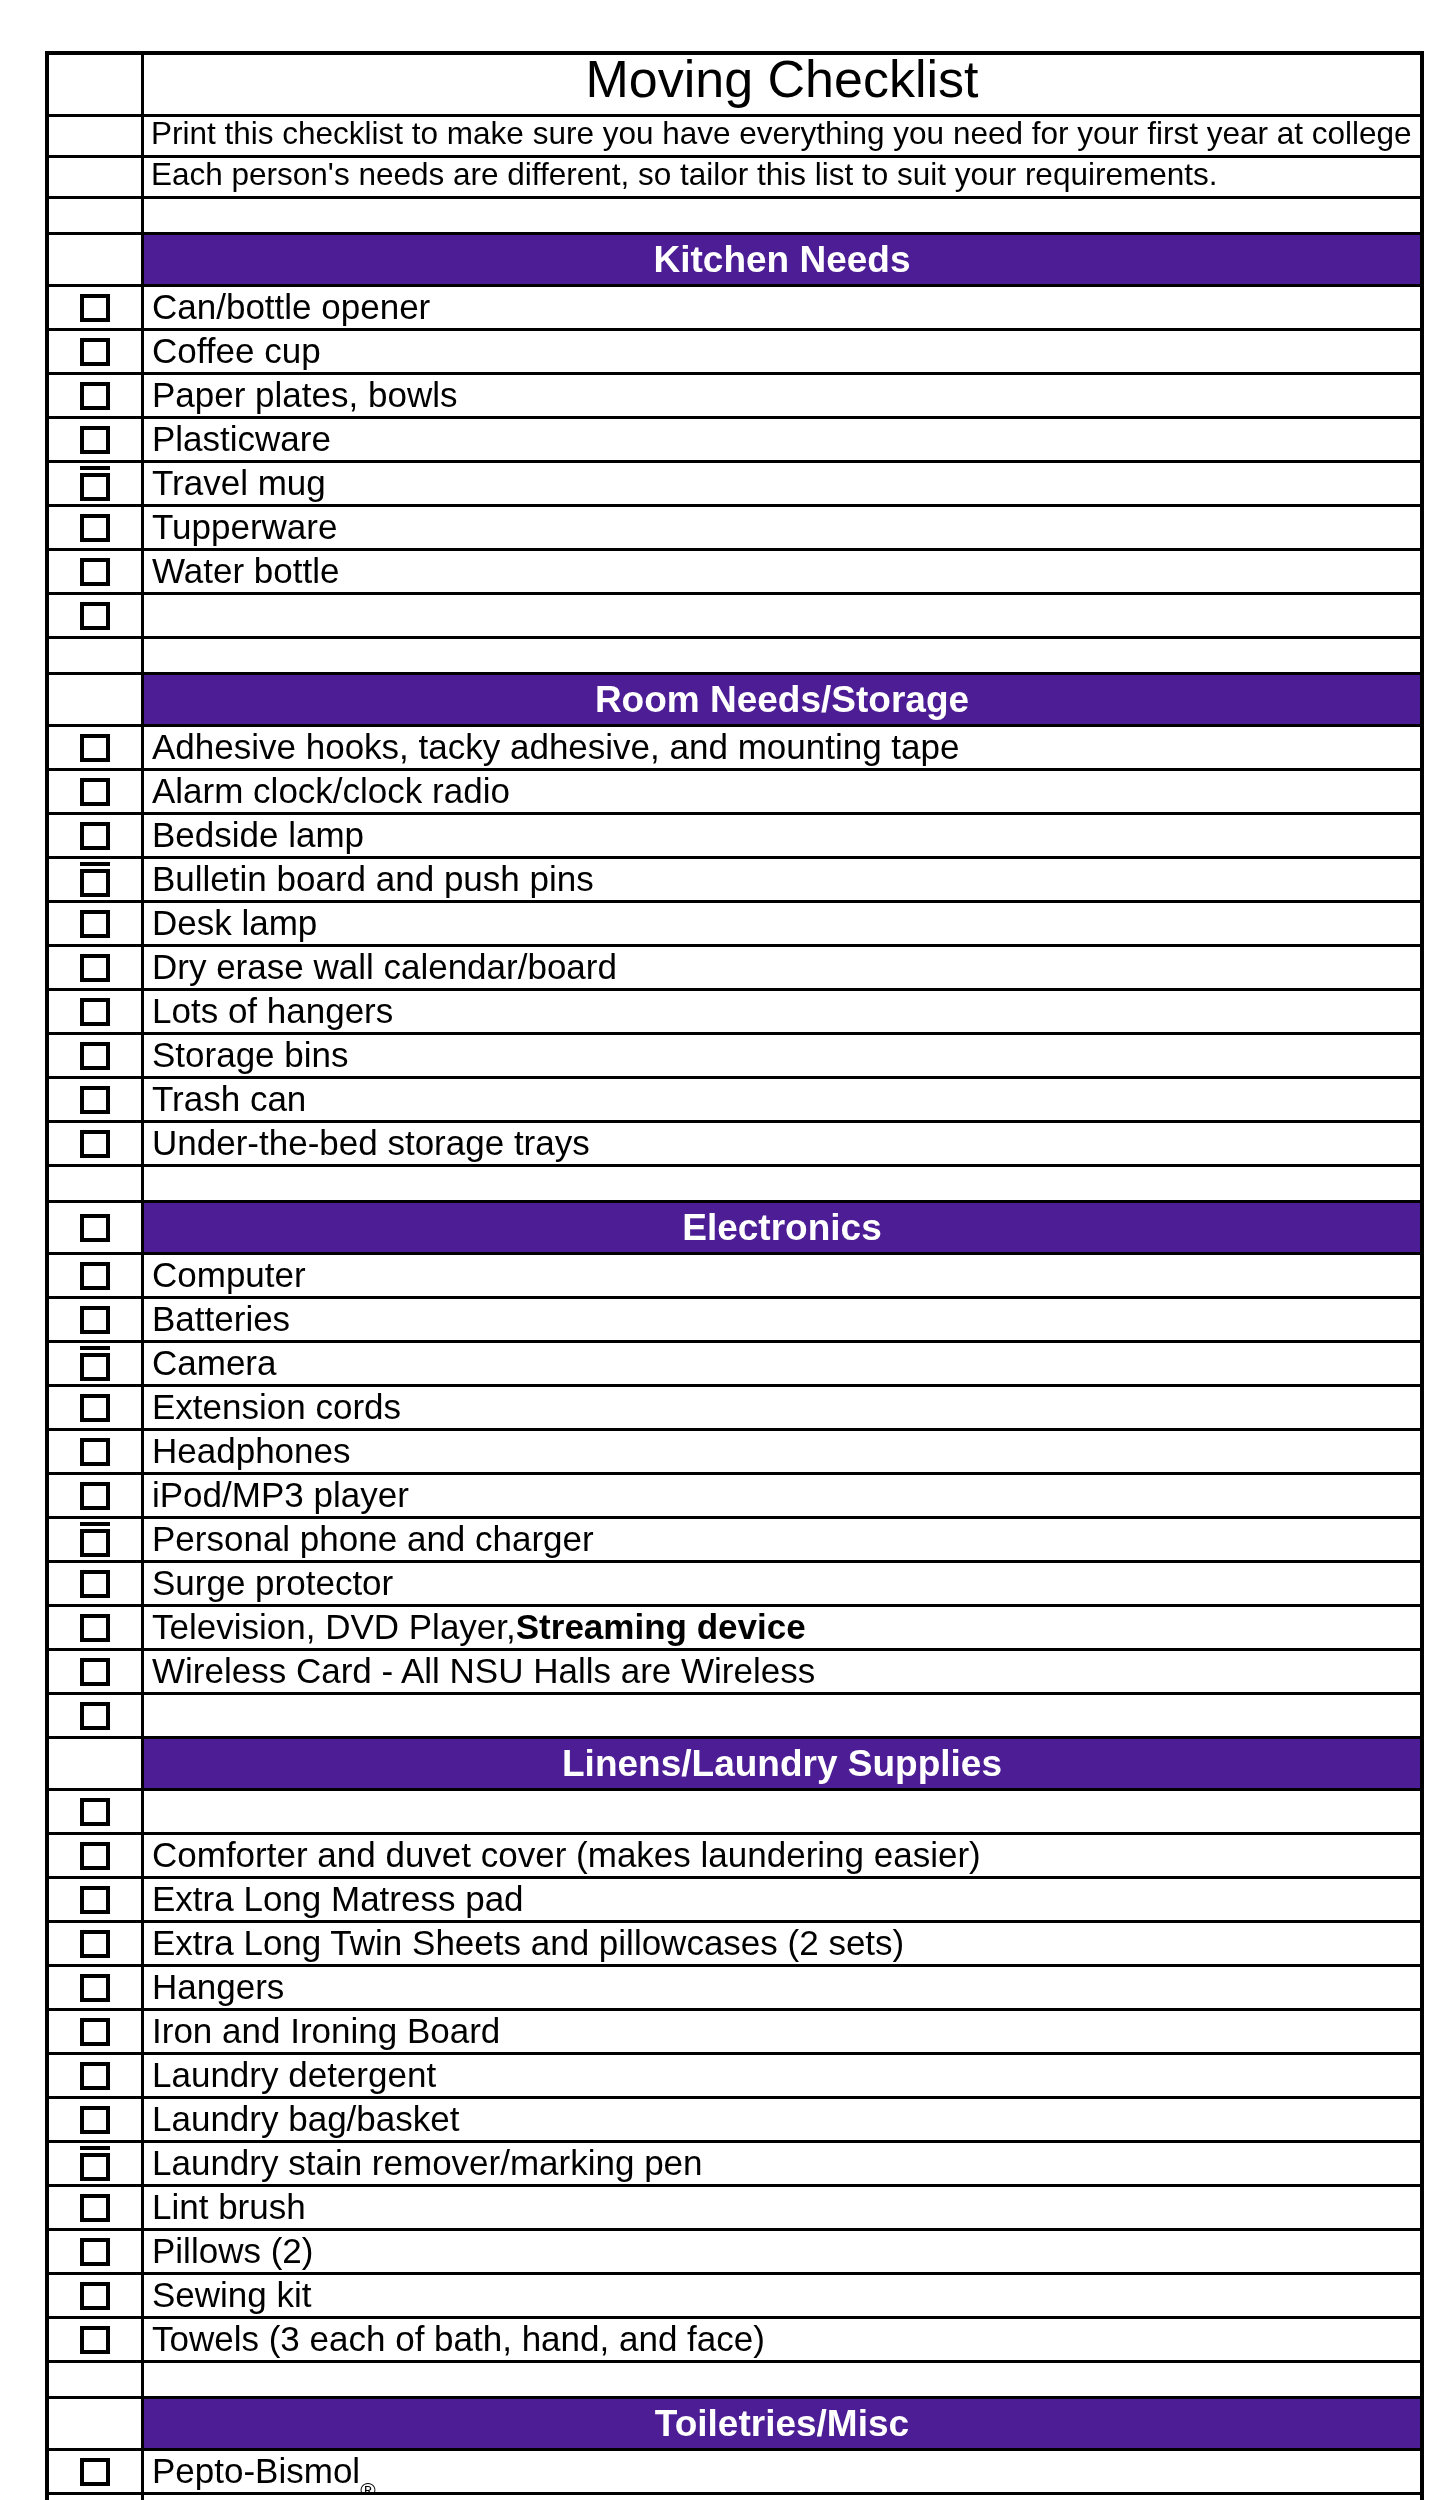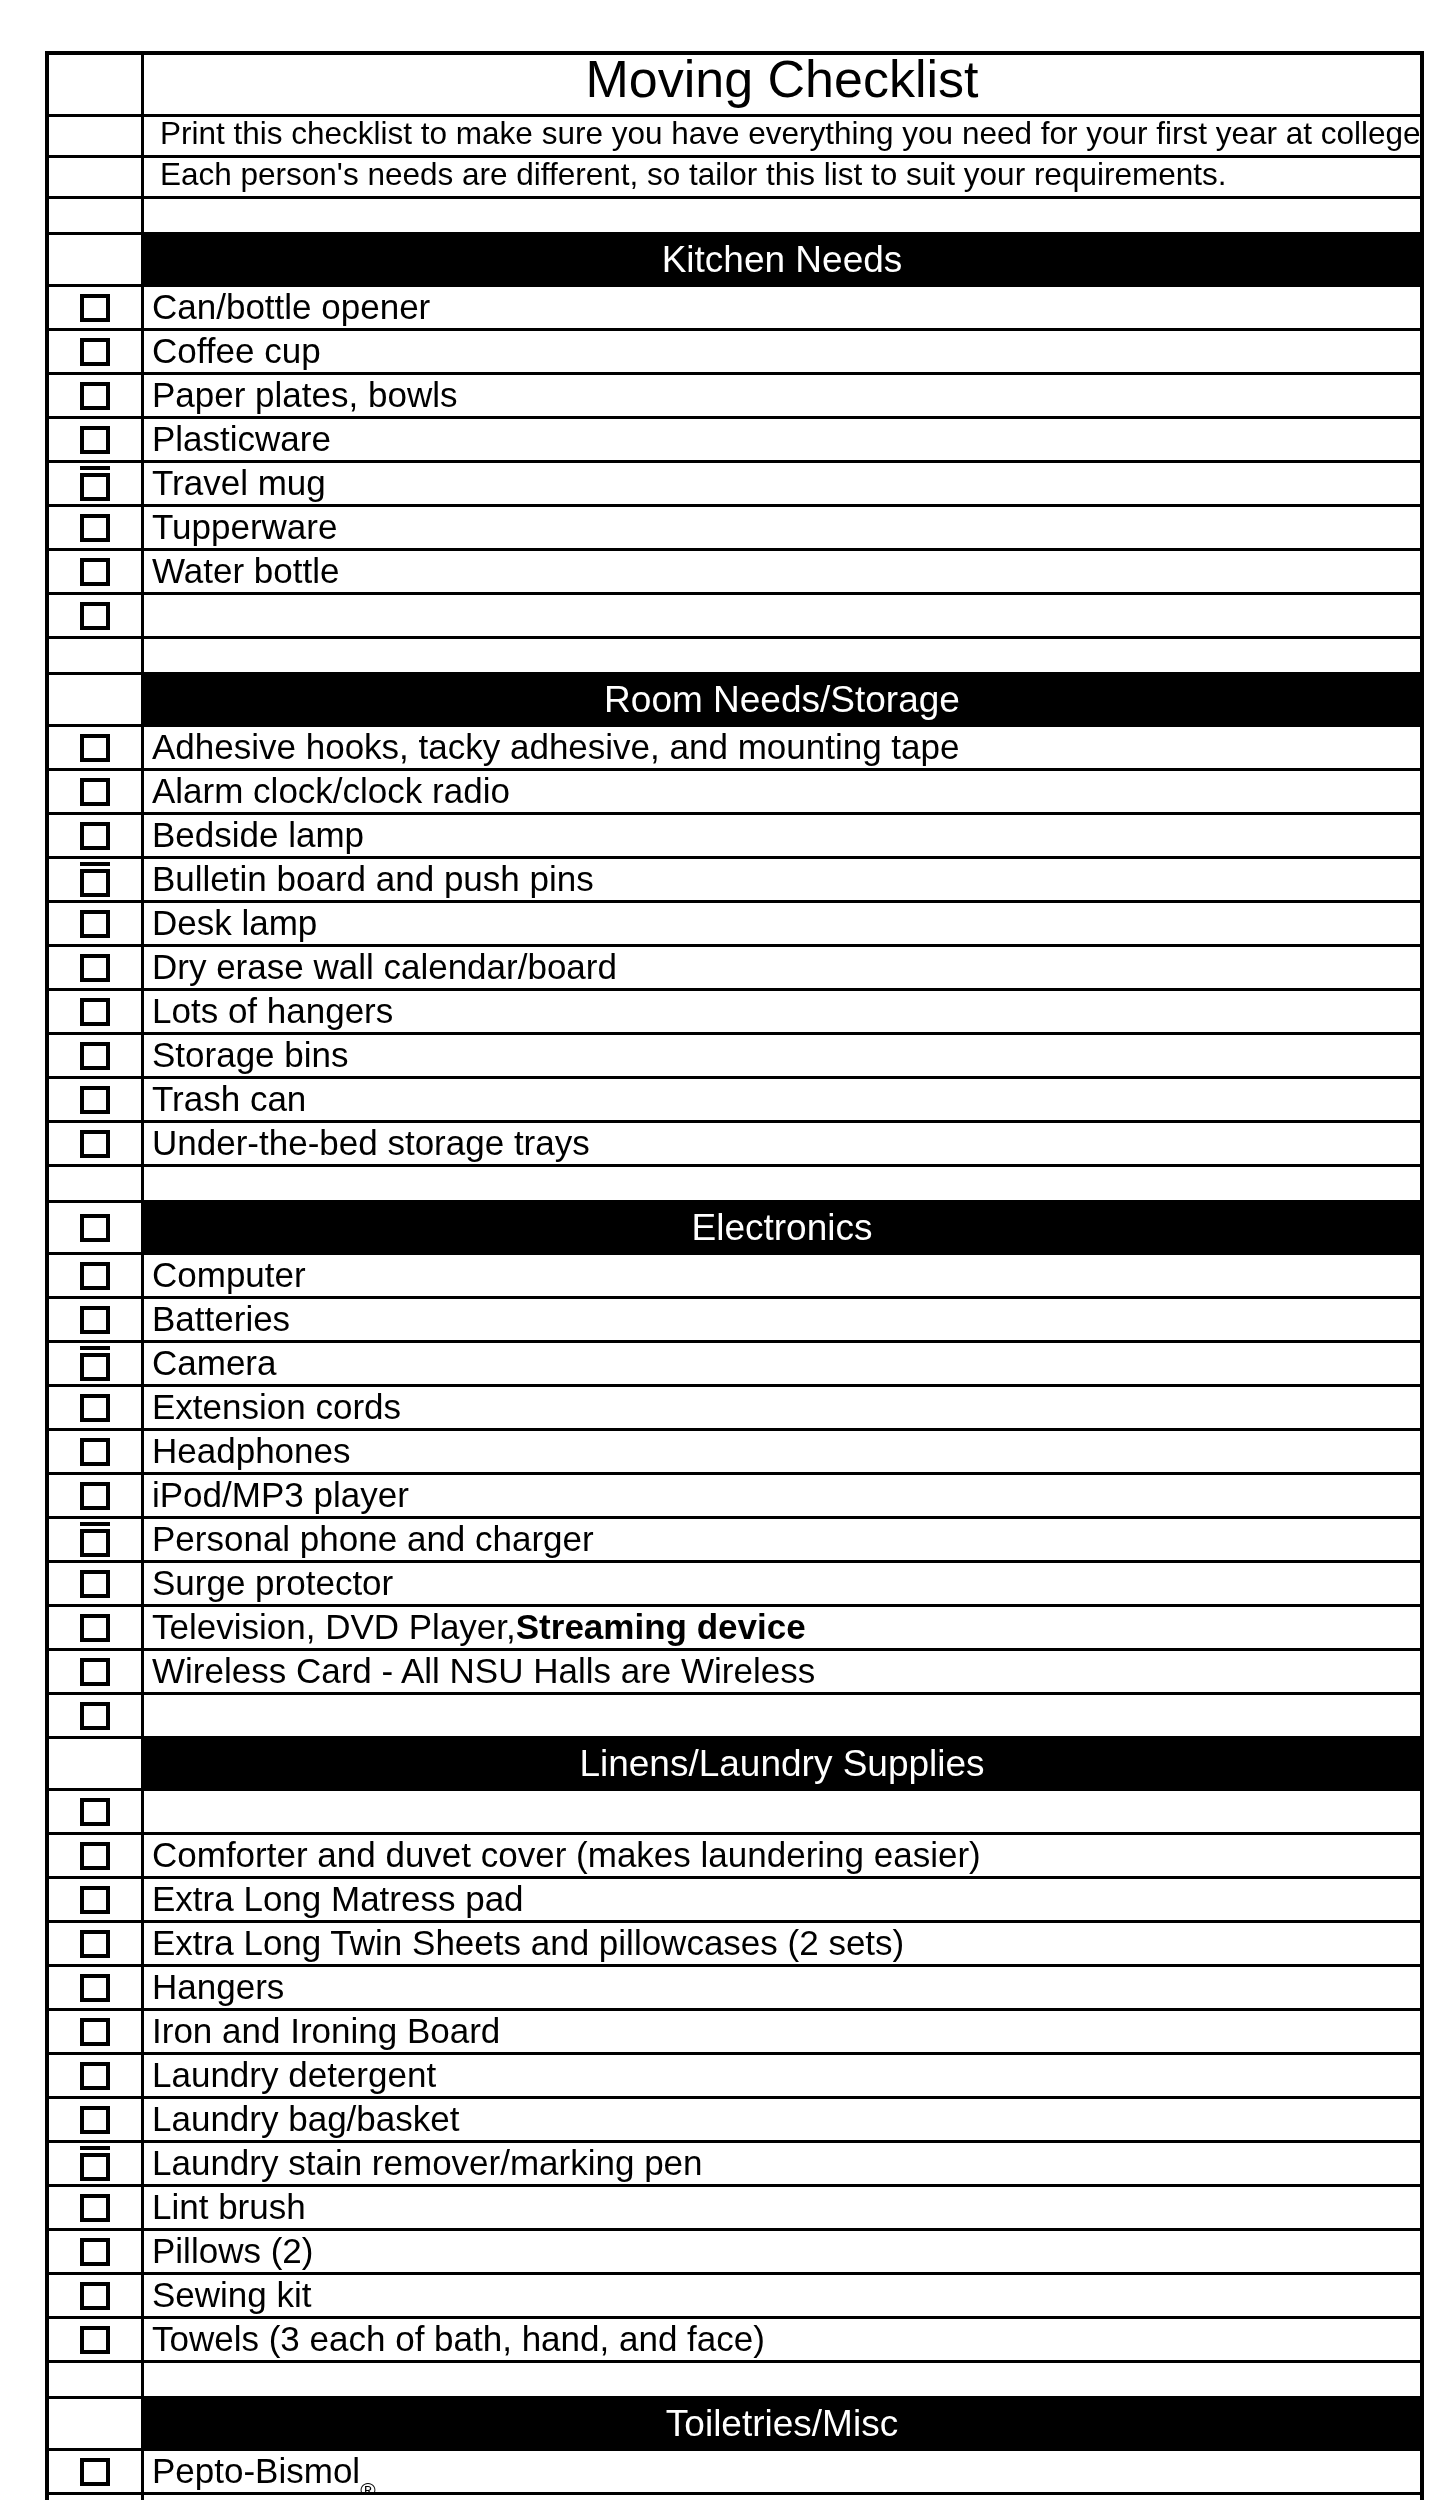--- a/index.html
+++ b/index.html
@@ -17,24 +17,24 @@
   .h-spacer{height:36px}
   .h-header{height:52px}
   .h-item{height:44px}
   .cell{box-sizing:border-box;}
   .cb{
     width:95px;flex:none;border-right:3px solid #000;
     display:flex;align-items:center;justify-content:center;background:#fff;
   }
   .content{flex:1;display:flex;overflow:hidden;min-width:0;}
   .item{align-items:flex-end;padding:0 6px 4px 8px;font-size:35px;line-height:1;white-space:nowrap;}
-  .desc{align-items:flex-end;padding:0 0 6px 16px;font-size:31.5px;line-height:1;white-space:nowrap;}
+  .desc{align-items:flex-end;padding:0 0 6px 7px;font-size:31.5px;line-height:1;white-space:nowrap;}
   .title{align-items:flex-end;justify-content:center;padding-bottom:9px;font-size:52px;line-height:1;}
   .header-bar{
-    background:#000000;color:#ffffff;font-weight:normal;font-size:37px;
+    background:#4c1d95;color:#ffffff;font-weight:bold;font-size:37px;
     align-items:center;justify-content:center;line-height:1;white-space:nowrap;
   }
   .cbwrap{display:flex;flex-direction:column;align-items:center;cursor:default;}
   .checkbox{display:block;width:30px;height:28px;border:4px solid #000;box-sizing:border-box;background:#fff;}
   .cb-topbar{display:block;width:30px;height:4px;background:#000;margin-bottom:3px;}
   .item b{font-weight:bold;}
   .item sup{font-size:21px;line-height:0;vertical-align:super;position:relative;top:2px;}
 </style>
 </head>
 <body>

